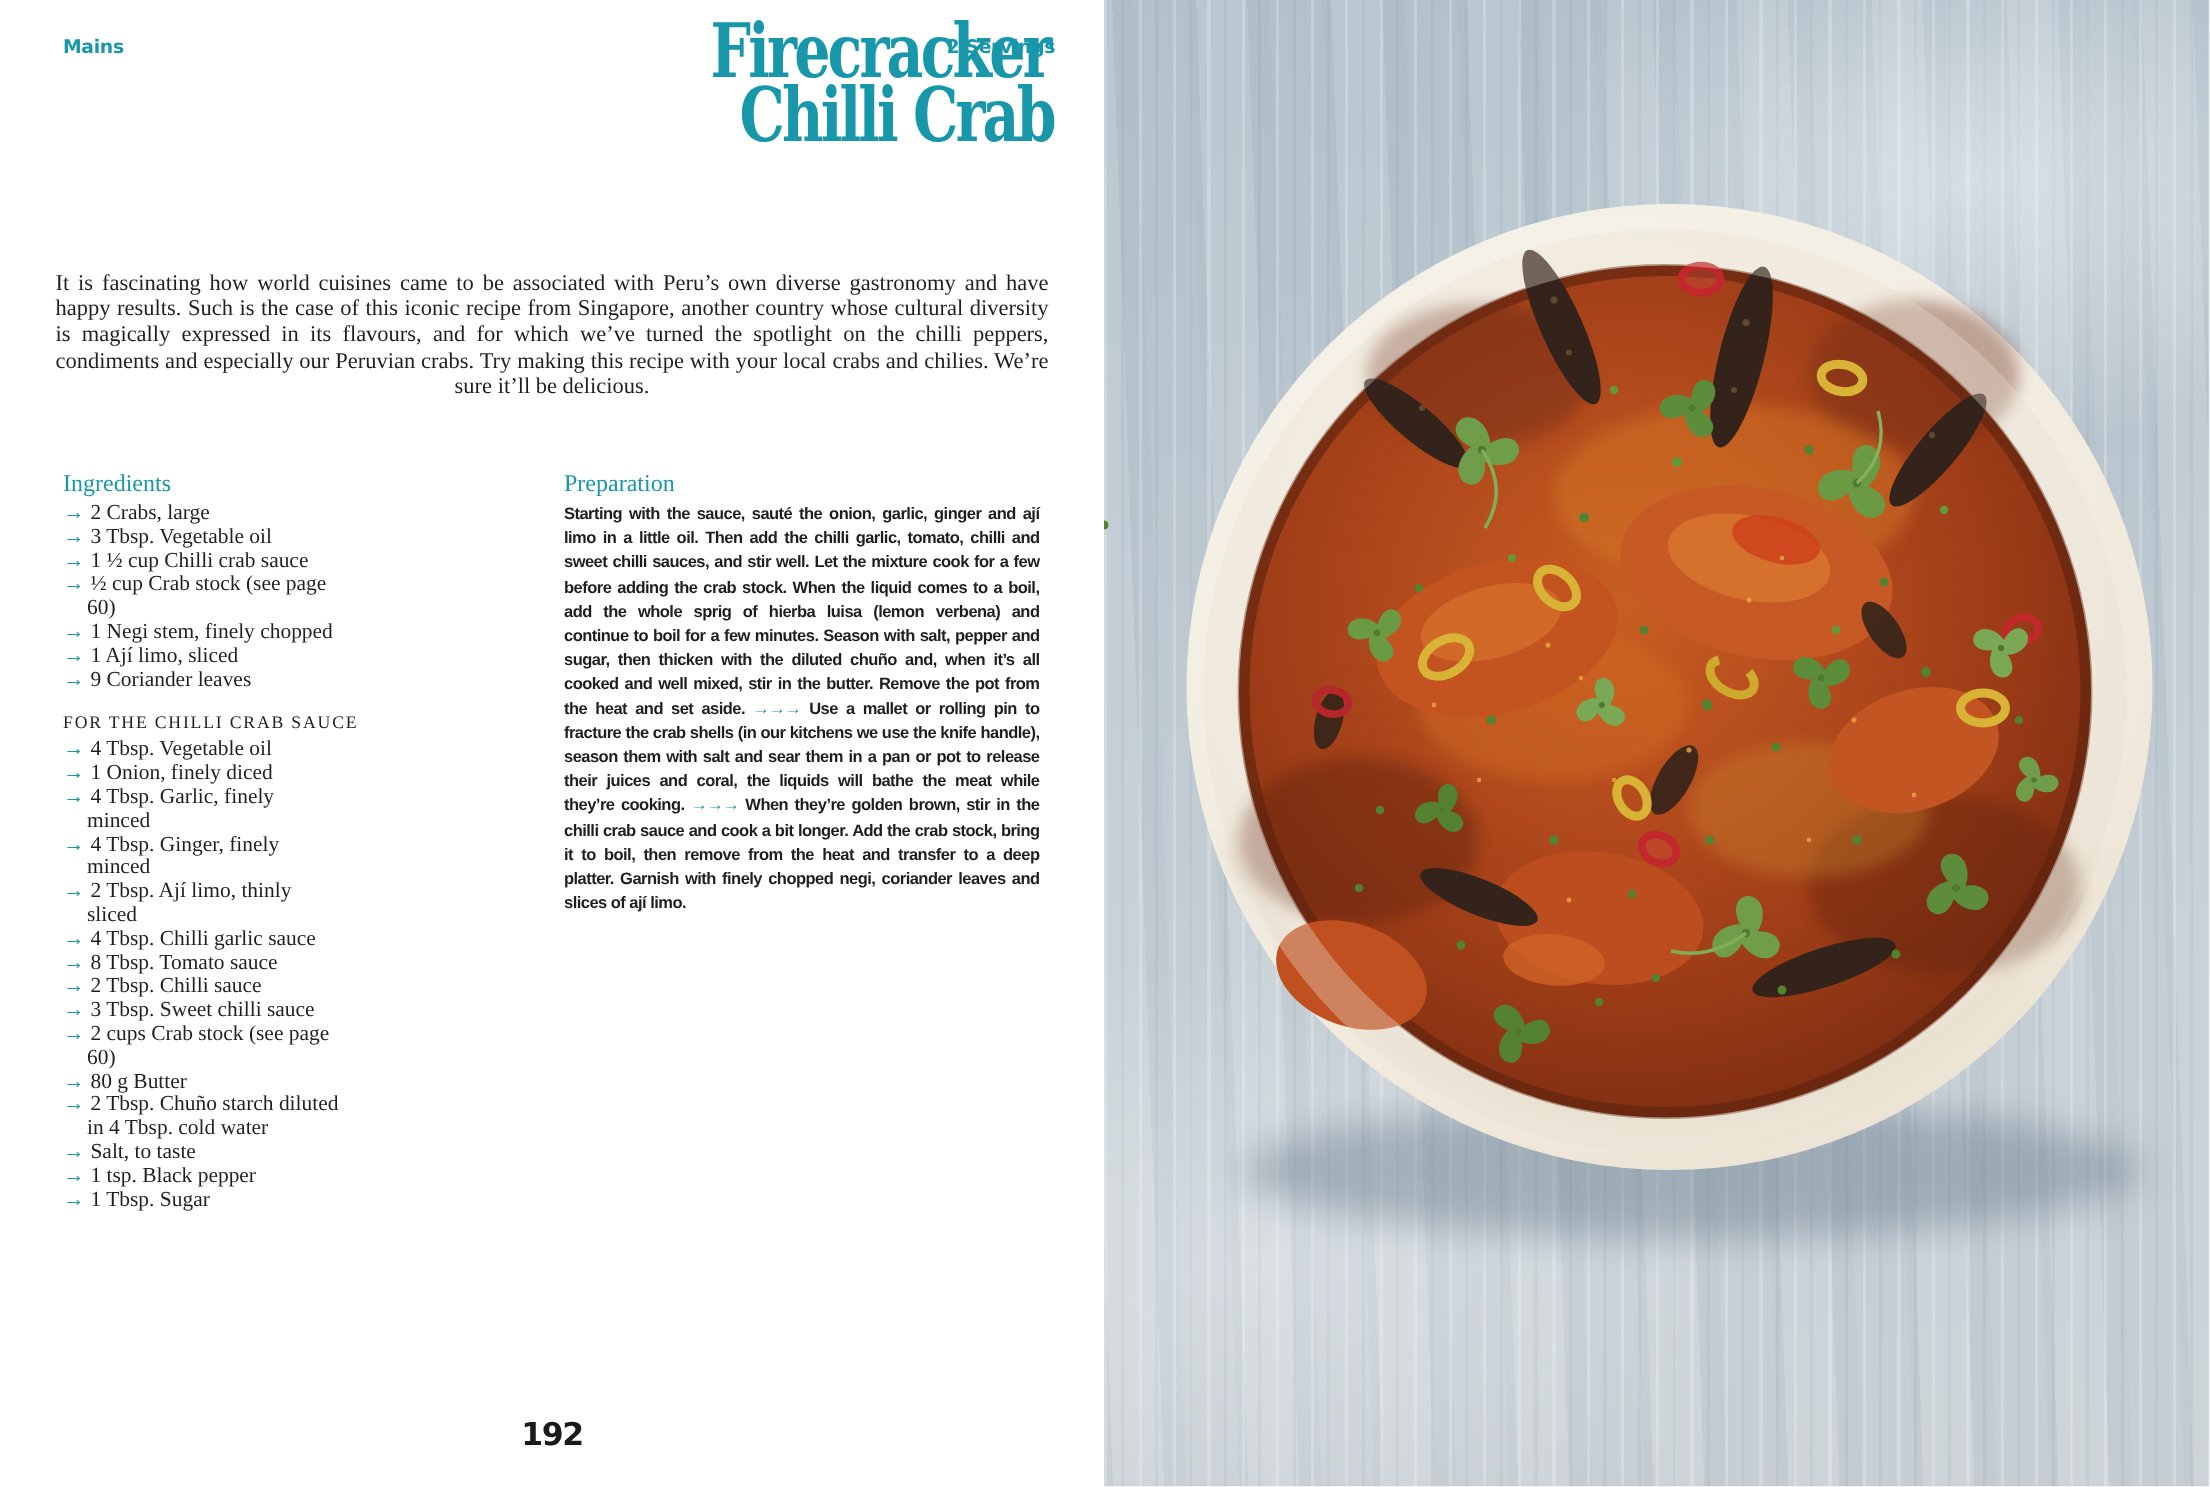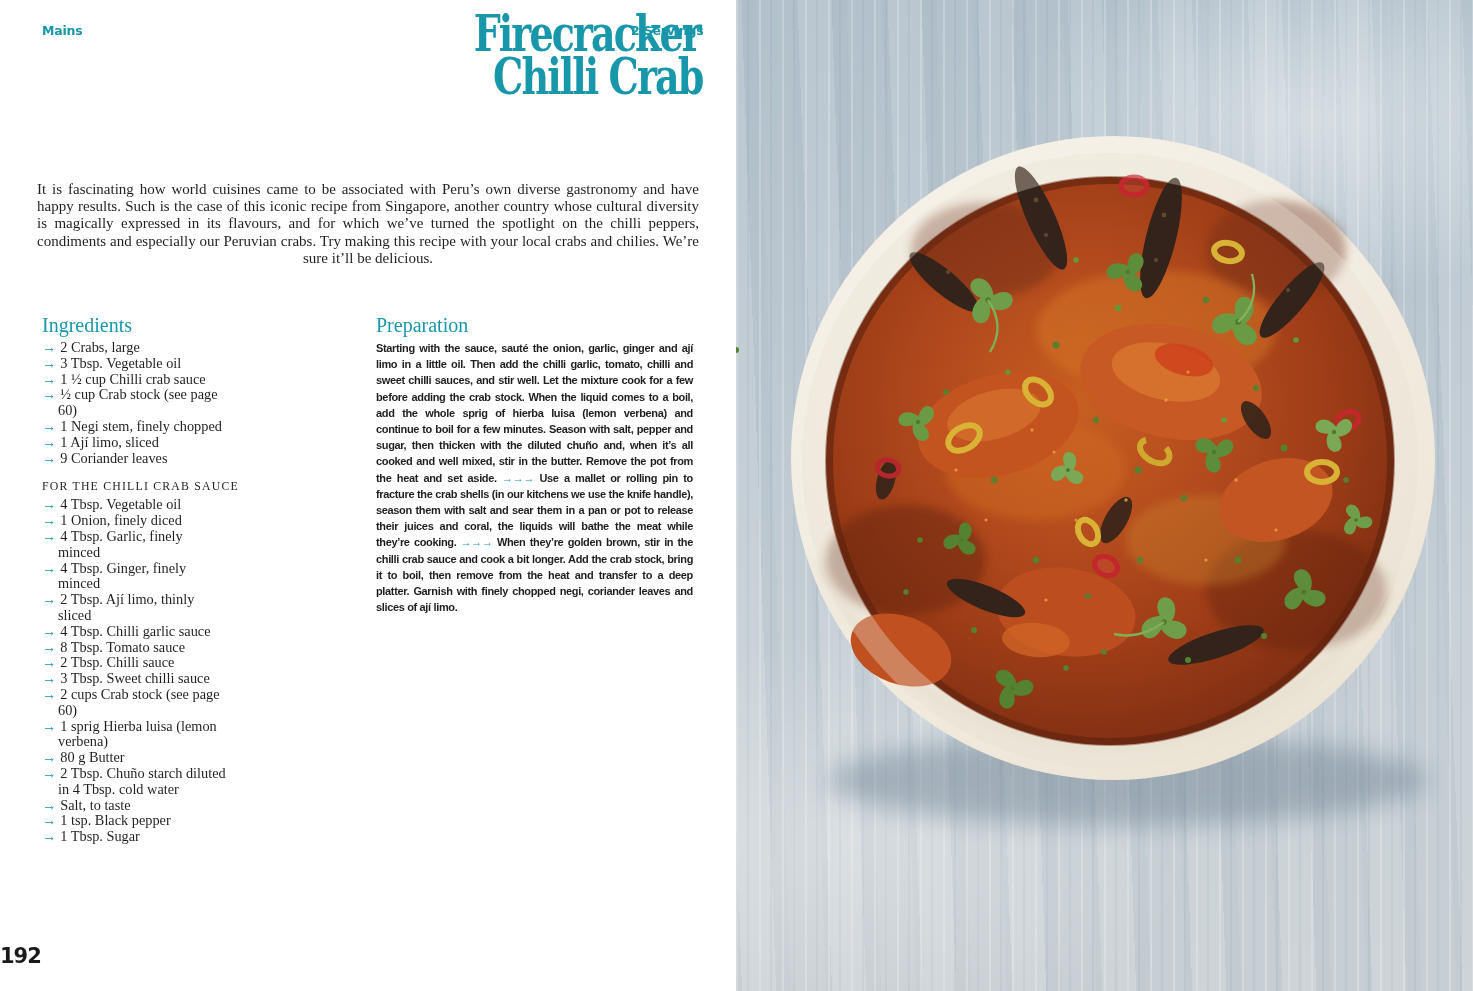--- a/index.html
+++ b/index.html
@@ -30,21 +30,21 @@
   }
   .title .tline{display:inline-block;letter-spacing:-2.5px;transform:scaleX(0.76);transform-origin:50% 50%;}
 
   .intro{
     position:absolute;left:37px;top:181px;width:662px;
     font-size:15px;line-height:17.2px;
     text-align:justify;text-align-last:center;
   }
 
   .col-heading{
-    font-size:20px;font-weight:normal;color:var(--teal);
+    font-size:16px;font-weight:normal;color:var(--teal);
     margin-bottom:3px;
   }
 
   .ingredients-col{position:absolute;left:42px;top:314px;width:196px;}
   .ing-list{list-style:none;width:186px;}
   .ing-list li{
     font-size:14.3px;line-height:15.8px;
     padding-left:16px;text-indent:-16px;
   }
   .ing-list .arr{color:var(--teal);margin-right:4px;}
@@ -55,21 +55,21 @@
 
   .prep-col{position:absolute;left:376px;top:314px;width:317px;}
   .prep-text{
     font-family:Liberation Sans, sans-serif;font-weight:bold;
     font-size:11px;line-height:16.2px;letter-spacing:-0.35px;
     text-align:justify;color:#201d1d;
   }
   .prep-text .arr3{color:var(--teal);font-weight:bold;}
 
   .page-number{
-    position:absolute;left:0;top:944px;width:736px;
+    position:absolute;left:0;top:944px;width:736px;text-align:center;
     font-family:"DejaVu Sans",sans-serif;font-weight:bold;
     font-size:21px;letter-spacing:-1px;color:#1c1a19;
   }
 
   
   .page-right{
     position:relative;width:737px;height:991px;overflow:hidden;
     background:
       radial-gradient(ellipse 420px 260px at 78% 12%, rgba(255,255,255,0.45), rgba(255,255,255,0) 70%),
       radial-gradient(ellipse 500px 300px at 15% 85%, rgba(255,255,255,0.28), rgba(255,255,255,0) 70%),
@@ -119,21 +119,20 @@
           <li><span class="arr">→</span><span>4 Tbsp. Vegetable oil</span></li>
           <li><span class="arr">→</span><span>1 Onion, finely diced</span></li>
           <li><span class="arr">→</span><span>4 Tbsp. Garlic, finely minced</span></li>
           <li><span class="arr">→</span><span>4 Tbsp. Ginger, finely minced</span></li>
           <li><span class="arr">→</span><span>2 Tbsp. Ají limo, thinly sliced</span></li>
           <li><span class="arr">→</span><span>4 Tbsp. Chilli garlic sauce</span></li>
           <li><span class="arr">→</span><span>8 Tbsp. Tomato sauce</span></li>
           <li><span class="arr">→</span><span>2 Tbsp. Chilli sauce</span></li>
           <li><span class="arr">→</span><span>3 Tbsp. Sweet chilli sauce</span></li>
           <li><span class="arr">→</span><span>2 cups Crab stock (see page 60)</span></li>
-          <li><span class="arr">→</span><span>1 sprig Hierba luisa (lemon verbena)</span></li>
           <li><span class="arr">→</span><span>80 g Butter</span></li>
           <li><span class="arr">→</span><span>2 Tbsp. Chuño starch diluted in 4 Tbsp. cold water</span></li>
           <li><span class="arr">→</span><span>Salt, to taste</span></li>
           <li><span class="arr">→</span><span>1 tsp. Black pepper</span></li>
           <li><span class="arr">→</span><span>1 Tbsp. Sugar</span></li>
         </ul>
     </div>
 
     <div class="prep-col">
       <h2 class="col-heading">Preparation</h2>

